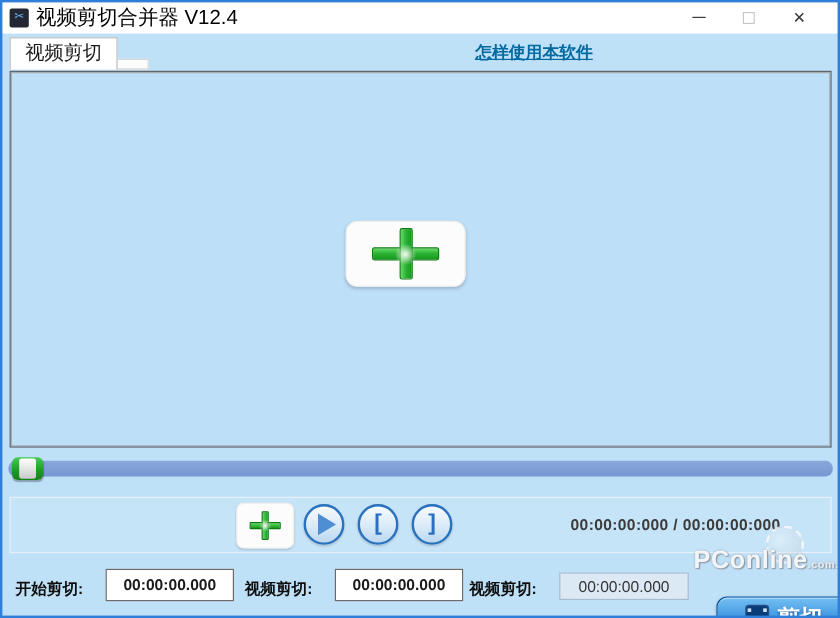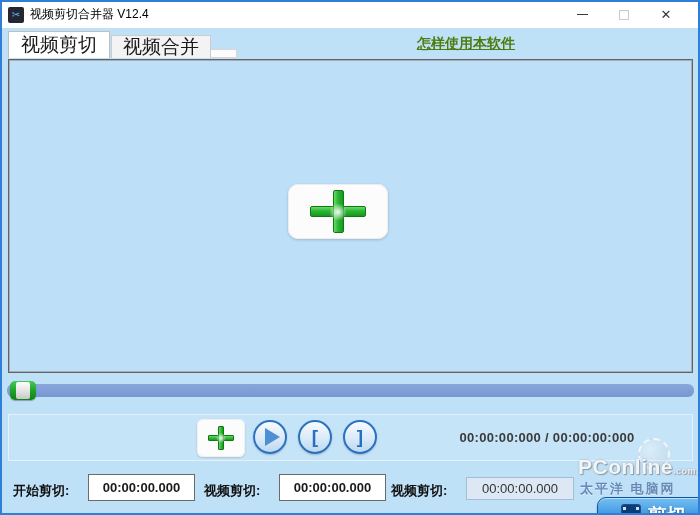--- a/index.html
+++ b/index.html
@@ -16,45 +16,45 @@
   
   .titlebar {
     position:absolute; left:1px; top:1px; right:1px; height:27px;
     background:#FFFFFF; display:flex; align-items:center; z-index:20;
   }
   .app-icon {
     width:16px; height:16px; margin-left:7px; background:#232733;
     border-radius:2px; display:flex; align-items:center; justify-content:center;
     font-size:10px; color:#6FB2EE; line-height:1;
   }
-  .win-title { margin-left:6px; font-size:12px; color:#000; }
+  .win-title { margin-left:6px; font-size:17px; color:#000; }
   .winbtns { margin-left:auto; display:flex; height:100%; margin-right:12px; }
   .winbtn { width:42px; height:100%; display:flex; align-items:center; justify-content:center; cursor:default; }
   .min-glyph { width:11px; height:1px; background:#3A3A3A; }
   .max-glyph { width:10px; height:10px; border:1px solid #C9C9C9; background:#fff; }
   .close-glyph { font-size:13px; color:#3A3A3A; line-height:1; }
   
   .tabs { position:absolute; left:8px; top:31px; height:27px; display:flex; align-items:flex-end; z-index:5; }
-  .tab { font-size:19px; color:#1A1A1A; white-space:nowrap; cursor:default; }
+  .tab { font-size:16px; color:#1A1A1A; white-space:nowrap; cursor:default; }
   .tab.active {
     height:27px; line-height:26px; padding:0 12px; background:#FFFFFF;
     border:1px solid #BFBFBF; border-bottom:none; z-index:2;
   }
   .tab.inactive {
     height:23px; line-height:22px; padding:0 11px; background:#F3F3F3;
     border:1px solid #CCCCCC; border-bottom:none; margin-left:1px;
   }
   .tab-filler {
     width:26px; height:9px; background:#FCFCFC; border:1px solid #D6D6D6;
     border-left:none;
   }
   
   .help-link {
     position:absolute; left:396px; top:35px; font-size:14px; font-weight:bold;
-    color:#4d7c0f; text-decoration:underline; cursor:pointer; z-index:5;margin-left:21px;
+    color:#0369a1; text-decoration:underline; cursor:pointer; z-index:5;
   }
   
   .content-panel {
     position:absolute; left:8px; top:59px; width:685px; height:314px;
     background:#BDDFF8; border:1px solid #60656C;
     box-shadow:inset 0 0 0 1px #A9ADB2;
   }
   .add-video-btn {
     position:absolute; left:279px; top:124px; width:100px; height:55px;
     background:#FCFCFC; border-radius:10px; cursor:pointer;
@@ -125,21 +125,21 @@
   .cb-play  { left:244px; }
   .cb-open  { left:289px; }
   .cb-close { left:334px; }
   .play-tri {
     width:0; height:0; border-left:15px solid #4E8FD3;
     border-top:9px solid transparent; border-bottom:9px solid transparent;
     margin-left:5px;
   }
   .bracket-glyph { font-size:19px; font-weight:bold; color:#2A6FBF; line-height:1; padding-bottom:2px; }
   .time-display {
-    position:absolute; left:432px; top:15px; width:212px; text-align:center;
+    position:absolute; left:448px; top:15px; width:212px; text-align:center;
     font-size:13px; font-weight:bold; color:#3B3B3B; letter-spacing:0.3px;
     white-space:nowrap;
   }
   
   .lbl { position:absolute; font-size:13px; font-weight:bold; color:#0F0F0F; white-space:nowrap; }
   .lbl-start { left:13px; top:482px; }
   .lbl-end   { left:204px; top:482px; }
   .lbl-dur   { left:391px; top:482px; }
   .time-input {
     position:absolute; top:474px; width:107px; height:27px;
@@ -212,21 +212,20 @@
         <div class="max-glyph"></div>
       </div>
       <div class="winbtn">
         <span class="close-glyph">✕</span>
       </div>
     </div>
   </div>
 
   <div class="tabs">
     <div class="tab active">视频剪切</div>
-    <div class="tab inactive">视频合并</div>
     <div class="tab-filler"></div>
   </div>
 
   <a class="help-link">怎样使用本软件</a>
 
   <div class="content-panel">
     <div class="add-video-btn">
       <div class="plus-lg">
         <div class="ph"></div>
           <div class="pv"></div>
@@ -270,17 +269,16 @@
   <div class="cut-btn">
     <div class="film-icon"></div>
     <span class="cut-btn-label">剪切</span>
   </div>
 
   <div class="watermark">
     <div class="wm-globe"></div>
     <div class="wm-brand">
       <span>PConline</span><span class="wm-suffix">.com.cn</span>
     </div>
-    <div class="wm-site">太平洋 电脑网</div>
   </div>
 
   <div class="win-border"></div>
 </div>
 
 </body></html>

